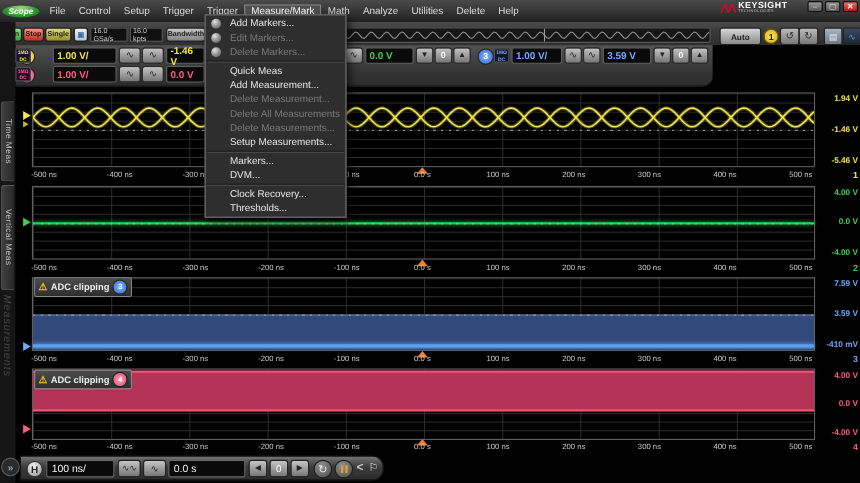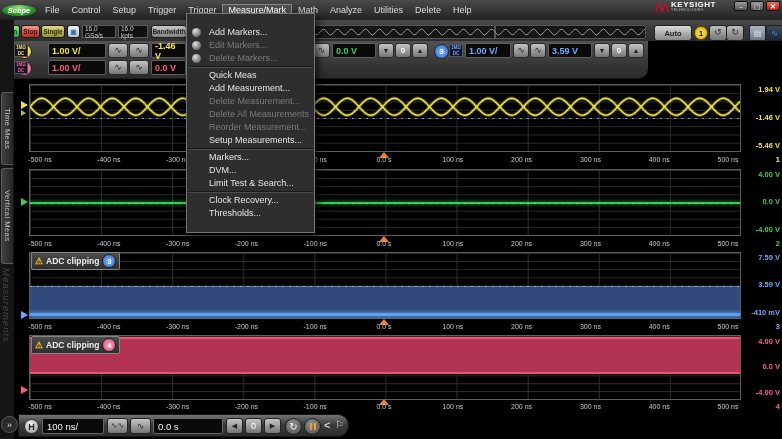--- a/index.html
+++ b/index.html
@@ -105,21 +105,21 @@
        background:linear-gradient(#c6c6c6,#757575);color:#222;text-align:center;box-sizing:border-box;}
   .bb-circle{position:absolute;top:3px;width:17px;height:17px;border-radius:50%;border:1px solid #1d1d1d;
        background:radial-gradient(circle at 40% 30%,#909090,#4c4c4c);display:flex;align-items:center;
        justify-content:center;box-sizing:border-box;}
   .hbadge{position:absolute;left:5px;top:4px;width:15px;height:15px;border-radius:50%;
        background:radial-gradient(circle at 40% 30%,#f4f4f4,#8e8e8e);color:#222;font-size:9px;
        font-weight:bold;display:flex;align-items:center;justify-content:center;border:1px solid #333;
        box-sizing:border-box;}
   
   #dropdown{position:absolute;left:186px;top:13px;width:127px;background:#2e2e2e;z-index:100;
-       border:1px solid #757575;box-shadow:3px 4px 8px rgba(0,0,0,.7);padding:12px 0;}
+       border:1px solid #757575;box-shadow:3px 4px 8px rgba(0,0,0,.7);padding:1px 0;}
   .dd-item{height:13px;line-height:13px;font-size:9px;padding-left:22px;position:relative;
        color:#e6e6e6;white-space:nowrap;}
   .dd-item.disabled{color:#7b7b7b;}
   .dd-sep{height:1px;background:#191919;border-bottom:1px solid #4d4d4d;margin:1px 1px;}
   .dd-icon{position:absolute;left:5px;top:2px;width:9px;height:9px;border-radius:50%;
        background:radial-gradient(circle at 35% 30%,#e0e0e0,#8a8a8a 55%,#4a4a4a);}
 </style>
 </head>
 <body>
 
@@ -358,24 +358,23 @@
 
   <div id="dropdown">
       <div class="dd-item">Add Markers...<span class="dd-icon"></span></div>
       <div class="dd-item disabled">Edit Markers...<span class="dd-icon"></span></div>
       <div class="dd-item disabled">Delete Markers...<span class="dd-icon"></span></div>
       <div class="dd-sep"></div>
       <div class="dd-item">Quick Meas</div>
       <div class="dd-item">Add Measurement...</div>
       <div class="dd-item disabled">Delete Measurement...</div>
       <div class="dd-item disabled">Delete All Measurements</div>
-      <div class="dd-item disabled">Reorder Measurement...</div>
+      <div class="dd-item disabled">Delete Measurements...</div>
       <div class="dd-item">Setup Measurements...</div>
       <div class="dd-sep"></div>
       <div class="dd-item">Markers...</div>
       <div class="dd-item">DVM...</div>
-      <div class="dd-item">Limit Test &amp; Search...</div>
       <div class="dd-sep"></div>
       <div class="dd-item">Clock Recovery...</div>
       <div class="dd-item">Thresholds...</div>
     </div>
 
 </div>
 
 </body></html>

